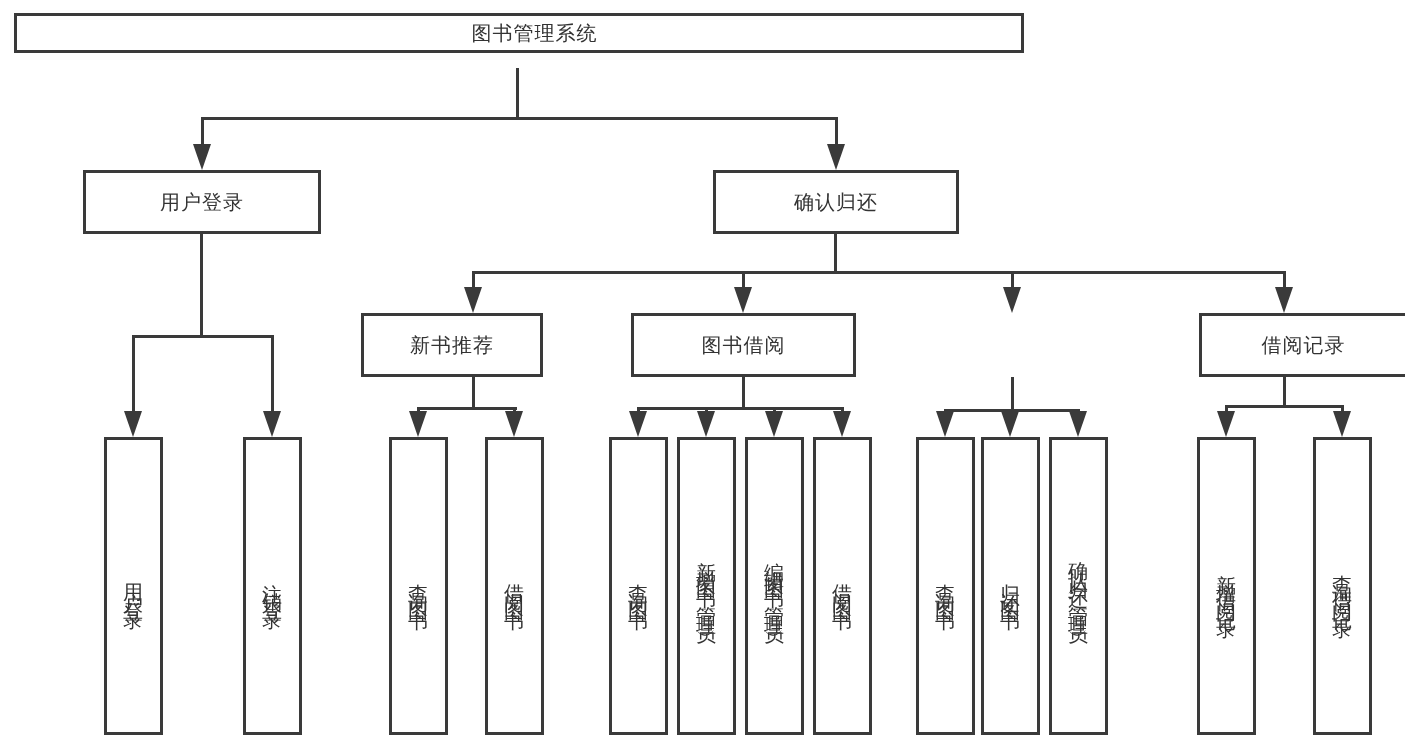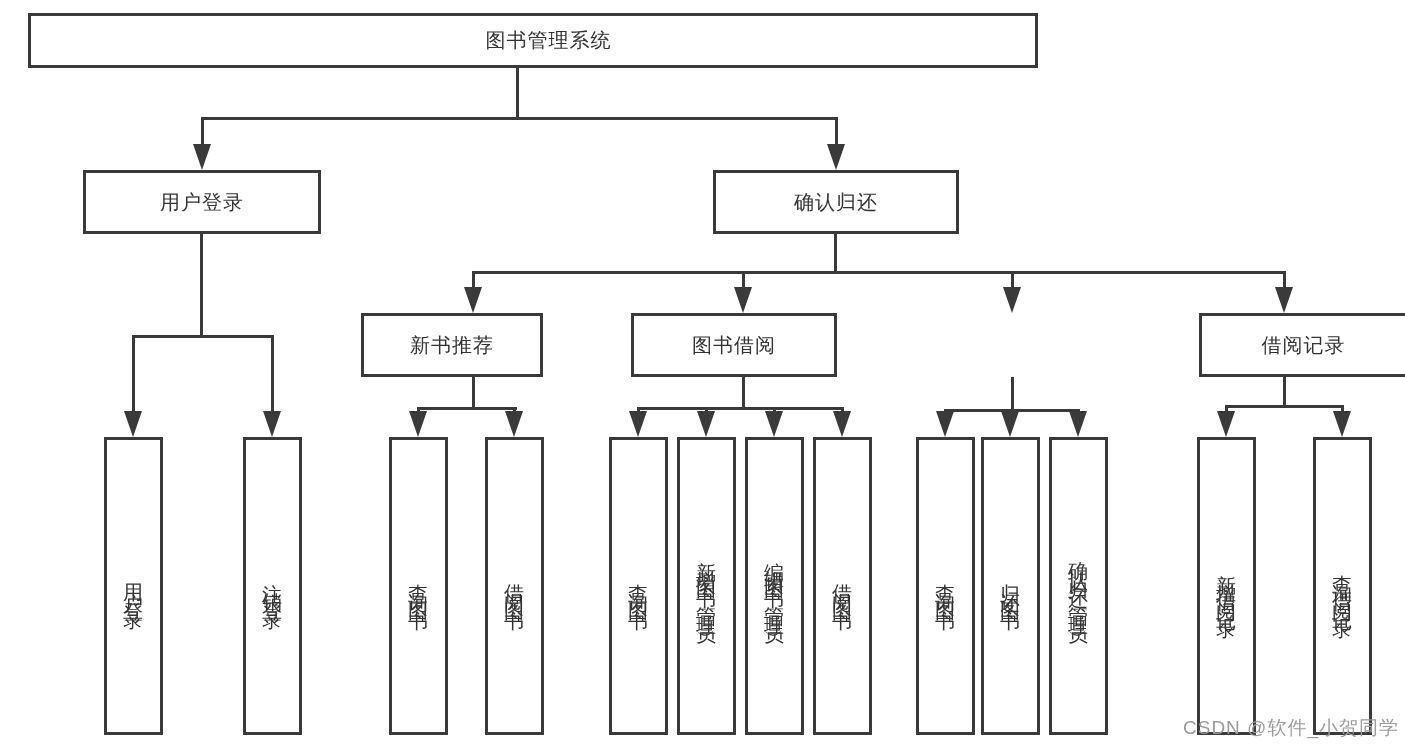--- a/index.html
+++ b/index.html
@@ -49,21 +49,21 @@
     letter-spacing:1px;
     z-index:10;
     white-space:nowrap;
   }
 </style>
 </head>
 <body>
 
 <div id="canvas">
 
-  <div class="hbox" style="left:28px;top:13px;width:1010px;height:55px;padding-left:31px;">
+  <div class="hbox" style="left:14px;top:13px;width:1010px;height:40px;padding-left:31px;">
     <span>图书管理系统</span>
   </div>
 
   <div class="line" style="left:516px;top:68px;width:3px;height:49px;"></div>
   <div class="line" style="left:201px;top:117px;width:637px;height:3px;"></div>
   <div class="line" style="left:201px;top:117px;width:3px;height:29px;"></div>
   <div class="arrow" style="left:193px;top:144px;"></div>
   <div class="line" style="left:835px;top:117px;width:3px;height:29px;"></div>
   <div class="arrow" style="left:827px;top:144px;"></div>
 
@@ -88,21 +88,21 @@
   <div class="line" style="left:742px;top:271px;width:3px;height:18px;"></div>
   <div class="arrow" style="left:734px;top:287px;"></div>
   <div class="line" style="left:1011px;top:271px;width:3px;height:18px;"></div>
   <div class="arrow" style="left:1003px;top:287px;"></div>
   <div class="line" style="left:1283px;top:271px;width:3px;height:18px;"></div>
   <div class="arrow" style="left:1275px;top:287px;"></div>
 
   <div class="hbox" style="left:361px;top:313px;width:182px;height:64px;">
     <span>新书推荐</span>
   </div>
-  <div class="hbox" style="left:631px;top:313px;width:206px;height:64px;">
+  <div class="hbox" style="left:631px;top:313px;width:225px;height:64px;">
     <span>图书借阅</span>
   </div>
   <div class="hbox" style="left:1199px;top:313px;width:209px;height:64px;">
     <span>借阅记录</span>
   </div>
 
   <div class="line" style="left:472px;top:377px;width:3px;height:30px;"></div>
   <div class="line" style="left:417px;top:407px;width:100px;height:3px;"></div>
   <div class="line" style="left:417px;top:407px;width:3px;height:7px;"></div>
   <div class="arrow" style="left:409px;top:411px;"></div>
@@ -173,15 +173,14 @@
     <span>确认归还（管理员）</span>
   </div>
 
   <div class="vbox" style="left:1197px;">
     <span>新增借阅记录</span>
   </div>
   <div class="vbox" style="left:1313px;">
     <span>查询借阅记录</span>
   </div>
 
-  <div class="watermark">CSDN @软件_小贺同学</div>
 
 </div>
 
 </body></html>

